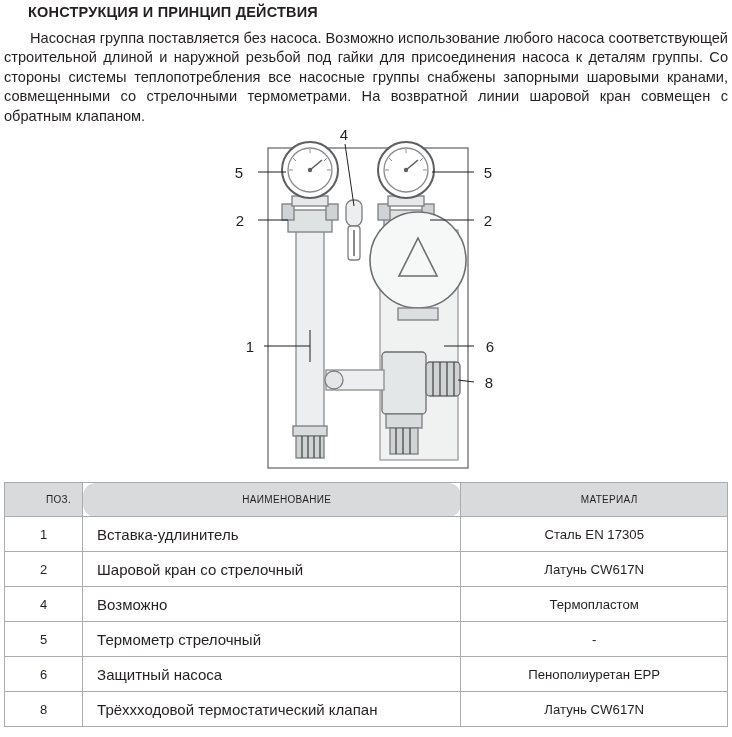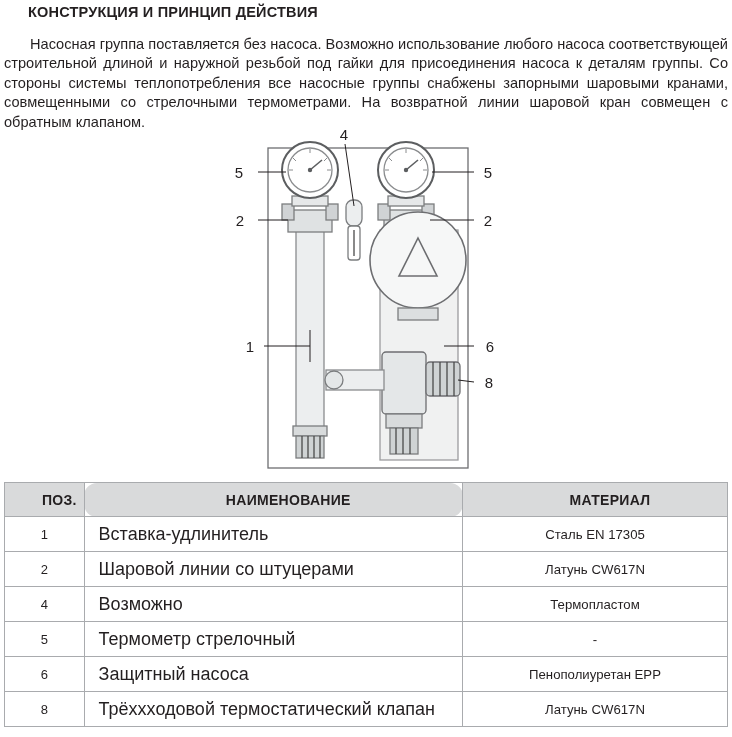--- a/index.html
+++ b/index.html
@@ -30,21 +30,21 @@
     top: 4px;
     font-size: 14.5px;
     font-weight: bold;
     letter-spacing: 0.2px;
   }
 
   
   .intro {
     position: absolute;
     left: 4px;
-    top: 20px;
+    top: 14px;
     width: 724px;
     font-size: 14.6px;
     line-height: 19.5px;
     text-align: justify;
     text-indent: 26px;
   }
 
   
   .figure {
     position: absolute;
@@ -68,39 +68,39 @@
   }
   .parts-table th,
   .parts-table td {
     border: 1px solid #a9abae;
     padding: 0;
     height: 34px;
     vertical-align: middle;
   }
   .parts-table thead th {
     background: #d9dadb;
-    font-weight: bold;
-    font-size: 14px;
+    font-weight: normal;
+    font-size: 10px;
     text-align: center;
     letter-spacing: 0.3px;
     height: 33px;
     padding-left: 30px;
   }
   .col-pos { width: 52px; }
   .col-name { width: 400px; border-radius: 13px; }
   .col-mat { width: 272px; }
 
   .parts-table td.pos {
     text-align: center;
     font-size: 13px;
   }
   .parts-table td.name {
     text-align: left;
     padding-left: 14px;
-    font-size: 18px;
+    font-size: 15px;
   }
   .parts-table td.mat {
     text-align: center;
     font-size: 13.2px;
   }
 
   .lbl {
     font-family: "Liberation Sans", sans-serif;
     font-size: 15px;
     fill: #231f20;
@@ -223,21 +223,21 @@
       </tr>
     </thead>
     <tbody>
       <tr>
         <td class="pos">1</td>
         <td class="name">Вставка-удлинитель</td>
         <td class="mat">Сталь EN 17305</td>
       </tr>
       <tr>
         <td class="pos">2</td>
-        <td class="name">Шаровой линии со штуцерами</td>
+        <td class="name">Шаровой кран со стрелочный</td>
         <td class="mat">Латунь CW617N</td>
       </tr>
       <tr>
         <td class="pos">4</td>
         <td class="name">Возможно</td>
         <td class="mat">Термопластом</td>
       </tr>
       <tr>
         <td class="pos">5</td>
         <td class="name">Термометр стрелочный</td>

